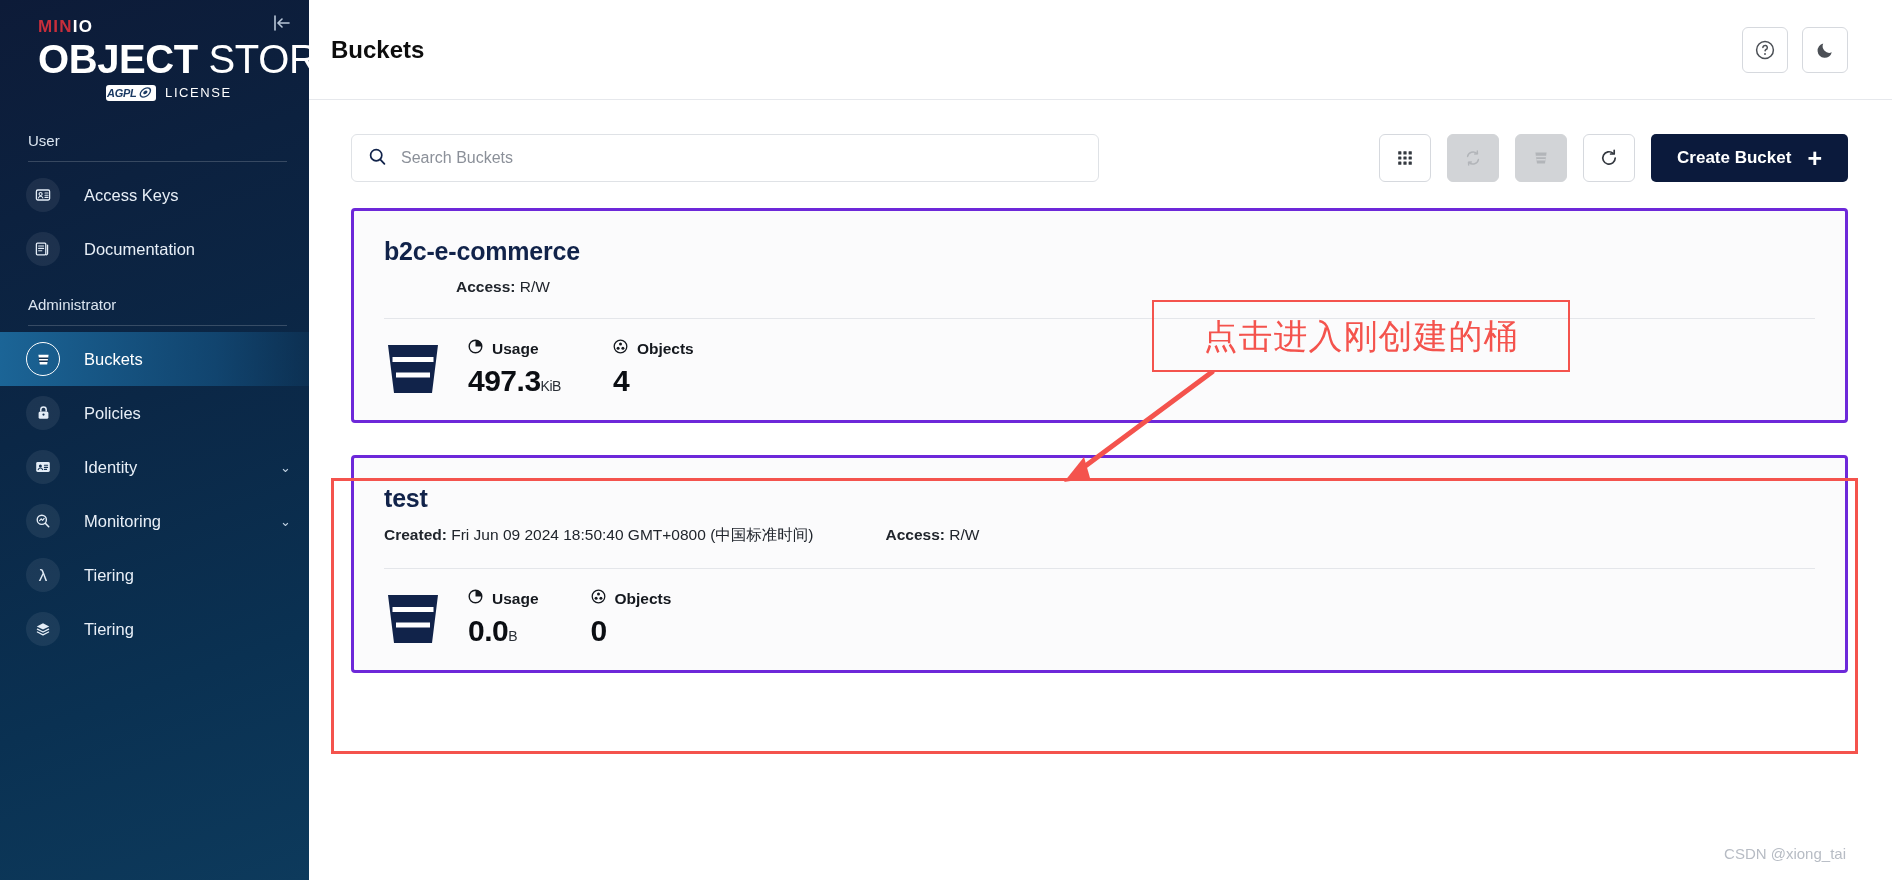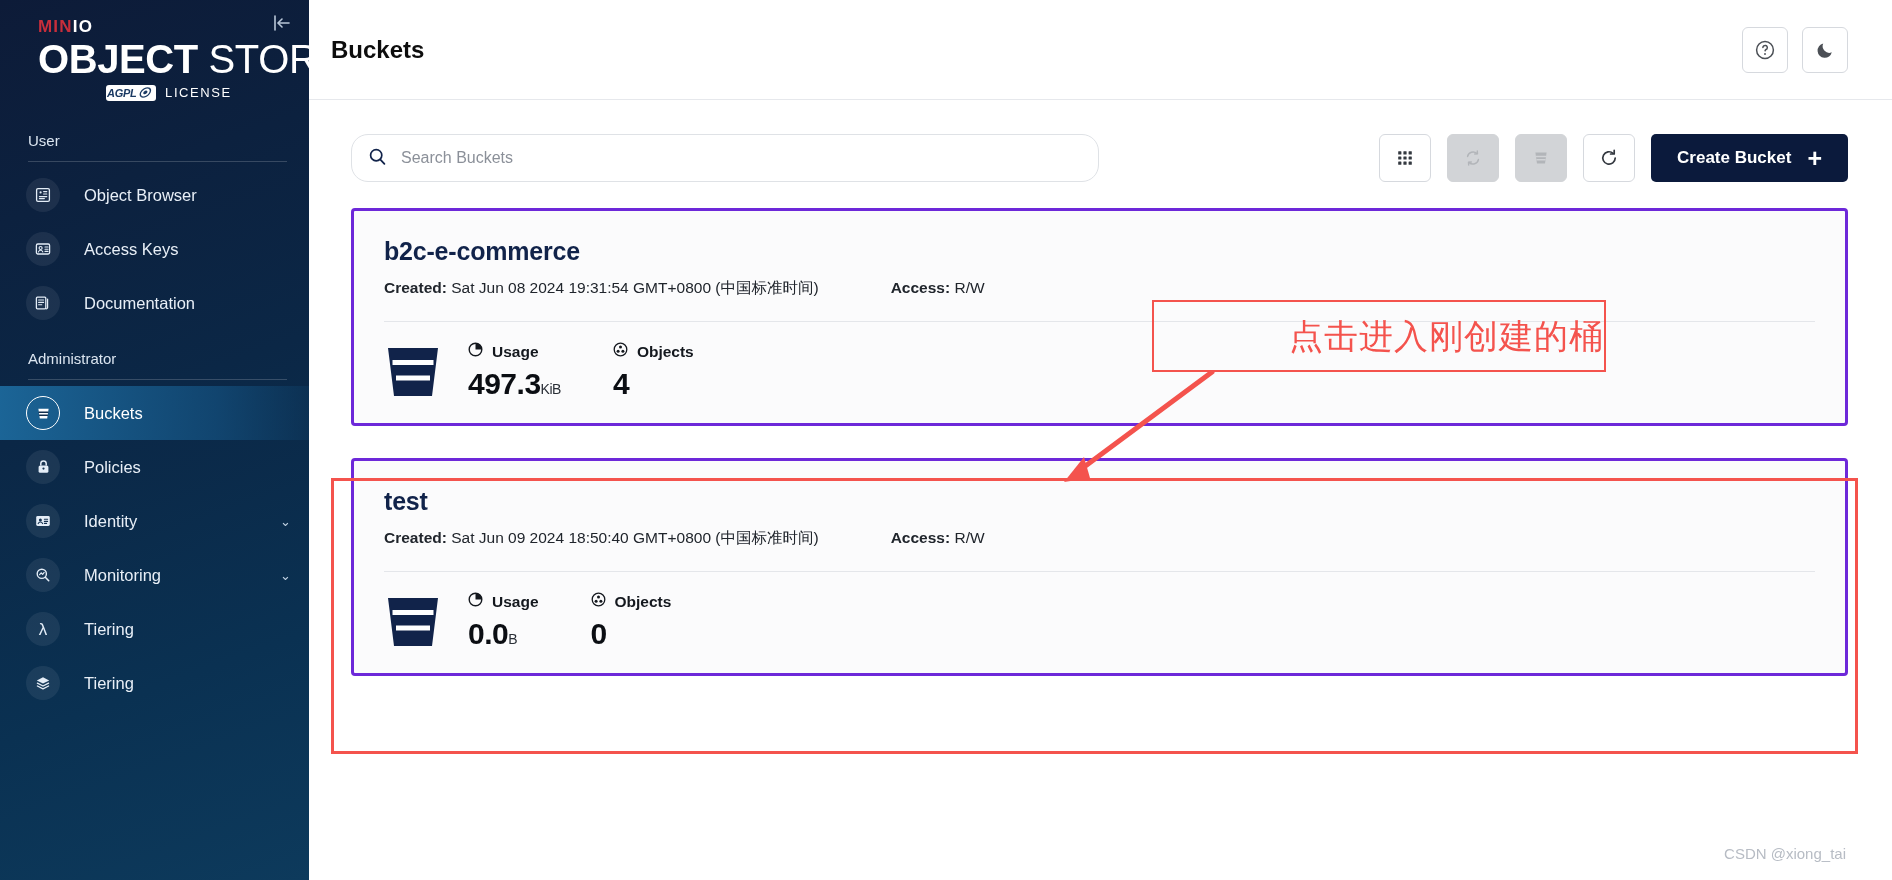--- a/index.html
+++ b/index.html
@@ -90,21 +90,21 @@
   .topbar-actions { margin-left: auto; display: flex; gap: 14px; }
   .icon-btn {
     width: 46px; height: 46px; border: 1px solid #d6d9de; border-radius: 6px;
     background: #fff; display: flex; align-items: center; justify-content: center;
     cursor: pointer; color: #4b4f55;
   }
 
   .content { padding: 34px 44px 0 42px; }
   .toolbar { display: flex; align-items: center; gap: 0; }
   .search-box {
-    flex: 0 0 748px; height: 48px; border: 1px solid #dfe2e6; border-radius: 17px;
+    flex: 0 0 748px; height: 48px; border: 1px solid #dfe2e6; border-radius: 6px;
     display: flex; align-items: center; padding: 0 16px; background: #fff; justify-content: center;
   }
   .search-box svg { flex: 0 0 auto; }
   .search-input {
     border: none; outline: none; margin-left: 14px; font-size: 16px;
     color: #4a4f57; width: 100%; background: transparent;
     font-family: "Liberation Sans", sans-serif;
   }
   .search-input::placeholder { color: #8b9099; }
 
@@ -145,23 +145,23 @@
   .stat { margin-right: 52px; }
   .stat-head {
     display: flex; align-items: center; gap: 9px;
     font-size: 15.5px; font-weight: 700; color: #14181e;
   }
   .stat-val { margin-top: 6px; font-size: 30px; font-weight: 700; color: #0b0e13; letter-spacing: -0.5px; }
   .stat-unit { font-size: 14px; font-weight: 400; color: #2a2f37; }
 
   
   .anno-box {
-    position: absolute; left: 1152px; top: 300px; width: 454px; height: 72px;
+    position: absolute; left: 1152px; top: 300px; width: 418px; height: 72px;
     border: 2px solid #f4534d; background: transparent;
-    display: flex; align-items: center; justify-content: flex-end;
+    display: flex; align-items: center; justify-content: center;
   }
   .anno-text { font-size: 34px; color: #f4534d; letter-spacing: 1px; line-height: 1; }
   .anno-arrow { position: absolute; left: 1040px; top: 370px; pointer-events: none; }
   .highlight-box {
     position: absolute; left: 331px; top: 478px; width: 1527px; height: 276px;
     border: 3px solid #f4534d; pointer-events: none;
   }
   .watermark {
     position: absolute; right: 46px; bottom: 18px;
     font-size: 15px; color: #b7bcc4;
@@ -197,30 +197,20 @@
           <path d="M10 5L6 9l4 4" stroke="#b9c7d8" stroke-width="1.6" stroke-linecap="round" stroke-linejoin="round"></path>
         </svg>
       </div>
     </div>
 
     <div>
       <div class="nav-section-label">User</div>
       <div class="nav-divider"></div>
       <div class="nav-list">
 
-        <div class="nav-item">
-          <span class="nav-icon">
-            <svg width="16" height="16" viewBox="0 0 16 16" fill="none" aria-hidden="true">
-              <rect x="1.6" y="1.6" width="12.8" height="12.8" rx="1.4" stroke="#e4edf7" stroke-width="1.3"></rect>
-              <circle cx="5.6" cy="5.4" r="1.1" fill="#e4edf7"></circle>
-              <path d="M8.6 4.6h3.2M8.6 7h3.2M4.4 9.6h7.4M4.4 11.6h5" stroke="#e4edf7" stroke-width="1.1" stroke-linecap="round"></path>
-            </svg>
-          </span>
-          <span class="nav-label">Object Browser</span>
-        </div>
 
         <div class="nav-item">
           <span class="nav-icon">
             <svg width="16" height="16" viewBox="0 0 16 16" fill="none" aria-hidden="true">
               <rect x="1.4" y="3" width="13.2" height="10" rx="1.4" stroke="#e4edf7" stroke-width="1.3"></rect>
               <circle cx="5.6" cy="7" r="1.5" stroke="#e4edf7" stroke-width="1.2"></circle>
               <path d="M3.4 11c.5-1.2 1.3-1.7 2.2-1.7s1.7.5 2.2 1.7" stroke="#e4edf7" stroke-width="1.1" stroke-linecap="round"></path>
               <path d="M10 6h3M10 8.2h3M10 10.4h3" stroke="#e4edf7" stroke-width="1.1" stroke-linecap="round"></path>
             </svg>
           </span>
@@ -386,24 +376,20 @@
             <span class="plus">+</span>
           </button>
         </div>
       </div>
 
       <div class="cards">
 
         <div class="bucket-card">
           <div class="bucket-name">b2c-e-commerce</div>
           <div class="bucket-meta">
-            <div class="meta-created">
-              <b>Created:</b>
-              <span>Sat Jun 08 2024 19:31:54 GMT+0800 (中国标准时间)</span>
-            </div>
             <div class="meta-access">
               <b>Access:</b>
               <span>R/W</span>
             </div>
           </div>
           <div class="card-rule"></div>
           <div class="stats">
             <span class="bucket-glyph">
               <svg width="58" height="56" viewBox="0 0 58 56" fill="none" aria-hidden="true">
                 <path d="M4 4h50l-6 48H10L4 4z" fill="#11234a"></path>
@@ -439,21 +425,21 @@
               <div class="stat-val">4</div>
             </div>
           </div>
         </div>
 
         <div class="bucket-card" style="margin-top:32px;">
           <div class="bucket-name">test</div>
           <div class="bucket-meta">
             <div class="meta-created">
               <b>Created:</b>
-              <span>Sat Jun 09 2024 18:50:40 GMT+0800 (中国标准时间)</span>
+              <span>Fri Jun 09 2024 18:50:40 GMT+0800 (中国标准时间)</span>
             </div>
             <div class="meta-access">
               <b>Access:</b>
               <span>R/W</span>
             </div>
           </div>
           <div class="card-rule"></div>
           <div class="stats">
             <span class="bucket-glyph">
               <svg width="58" height="56" viewBox="0 0 58 56" fill="none" aria-hidden="true">

